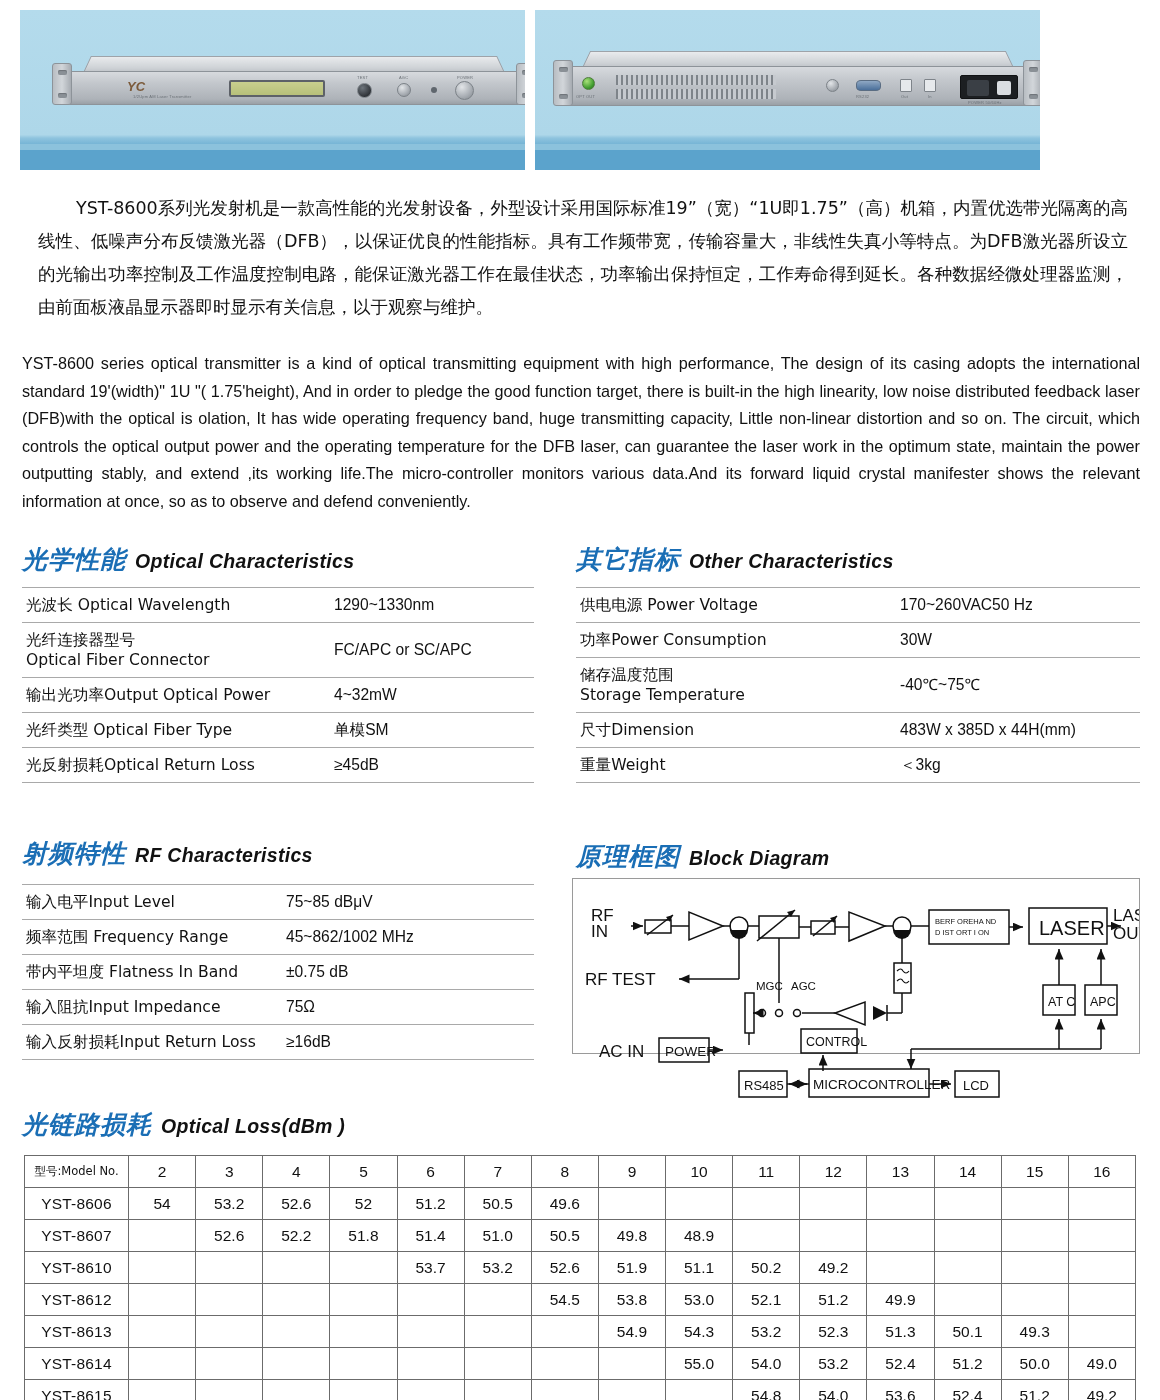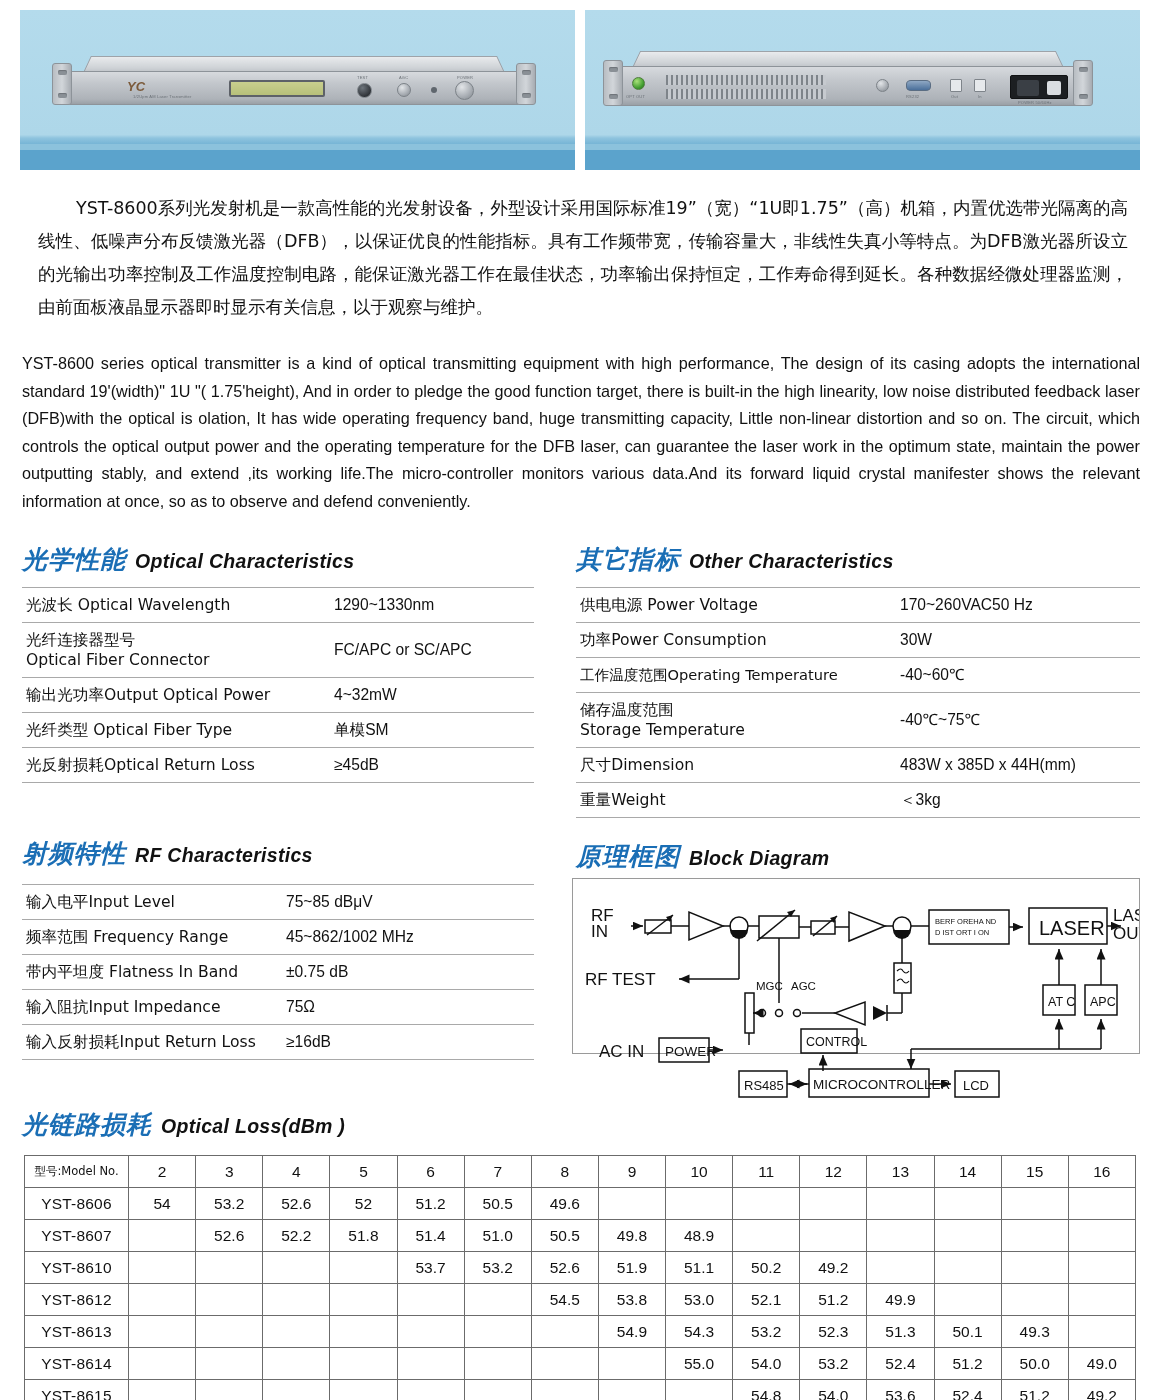--- a/index.html
+++ b/index.html
@@ -7,21 +7,21 @@
   body {
     width:1160px; height:1400px;
     background:#ffffff;
     font-family:"Liberation Sans","DejaVu Sans",sans-serif;
     color:#1a1a1a;
     position:relative;
     overflow:hidden;
   }
 
   
-  .hero { position:absolute; left:20px; top:10px; width:1120px; height:160px; display:flex; gap:10px; }
+  .hero { position:absolute; left:20px; top:10px; width:1020px; height:160px; display:flex; gap:10px; }
   .photo {
     position:relative; flex:1; height:160px; overflow:hidden;
     background:linear-gradient(#b4dbec 0%, #aed7e9 78%, #8fc4de 80%, #5ba3cc 88%, #74b3d6 100%);
   }
   .photo .band { position:absolute; left:0; right:0; bottom:0; height:20px; background:#5ba3cc; }
   .photo .band2 { position:absolute; left:0; right:0; bottom:20px; height:6px; background:#8cc2dc; }
 
   
   .chassis { position:absolute; }
   .face {
@@ -238,24 +238,20 @@
   <tbody>
       <tr>
     <td style="width:320px; white-space:pre-line;">供电电源 Power Voltage</td>
     <td class="val">170~260VAC50 Hz</td>
   </tr>
   <tr>
     <td style="white-space:pre-line;">功率Power Consumption</td>
     <td class="val">30W</td>
   </tr>
   <tr>
-    <td style="white-space:pre-line; font-size:14.6px;">工作温度范围Operating Temperature</td>
-    <td class="val">-40~60℃</td>
-  </tr>
-  <tr>
     <td style="white-space:pre-line;">储存温度范围
 Storage Temperature</td>
     <td class="val">-40℃~75℃</td>
   </tr>
   <tr>
     <td style="white-space:pre-line;">尺寸Dimension</td>
     <td class="val">483W x 385D x 44H(mm)</td>
   </tr>
   <tr>
     <td style="white-space:pre-line;">重量Weight</td>

